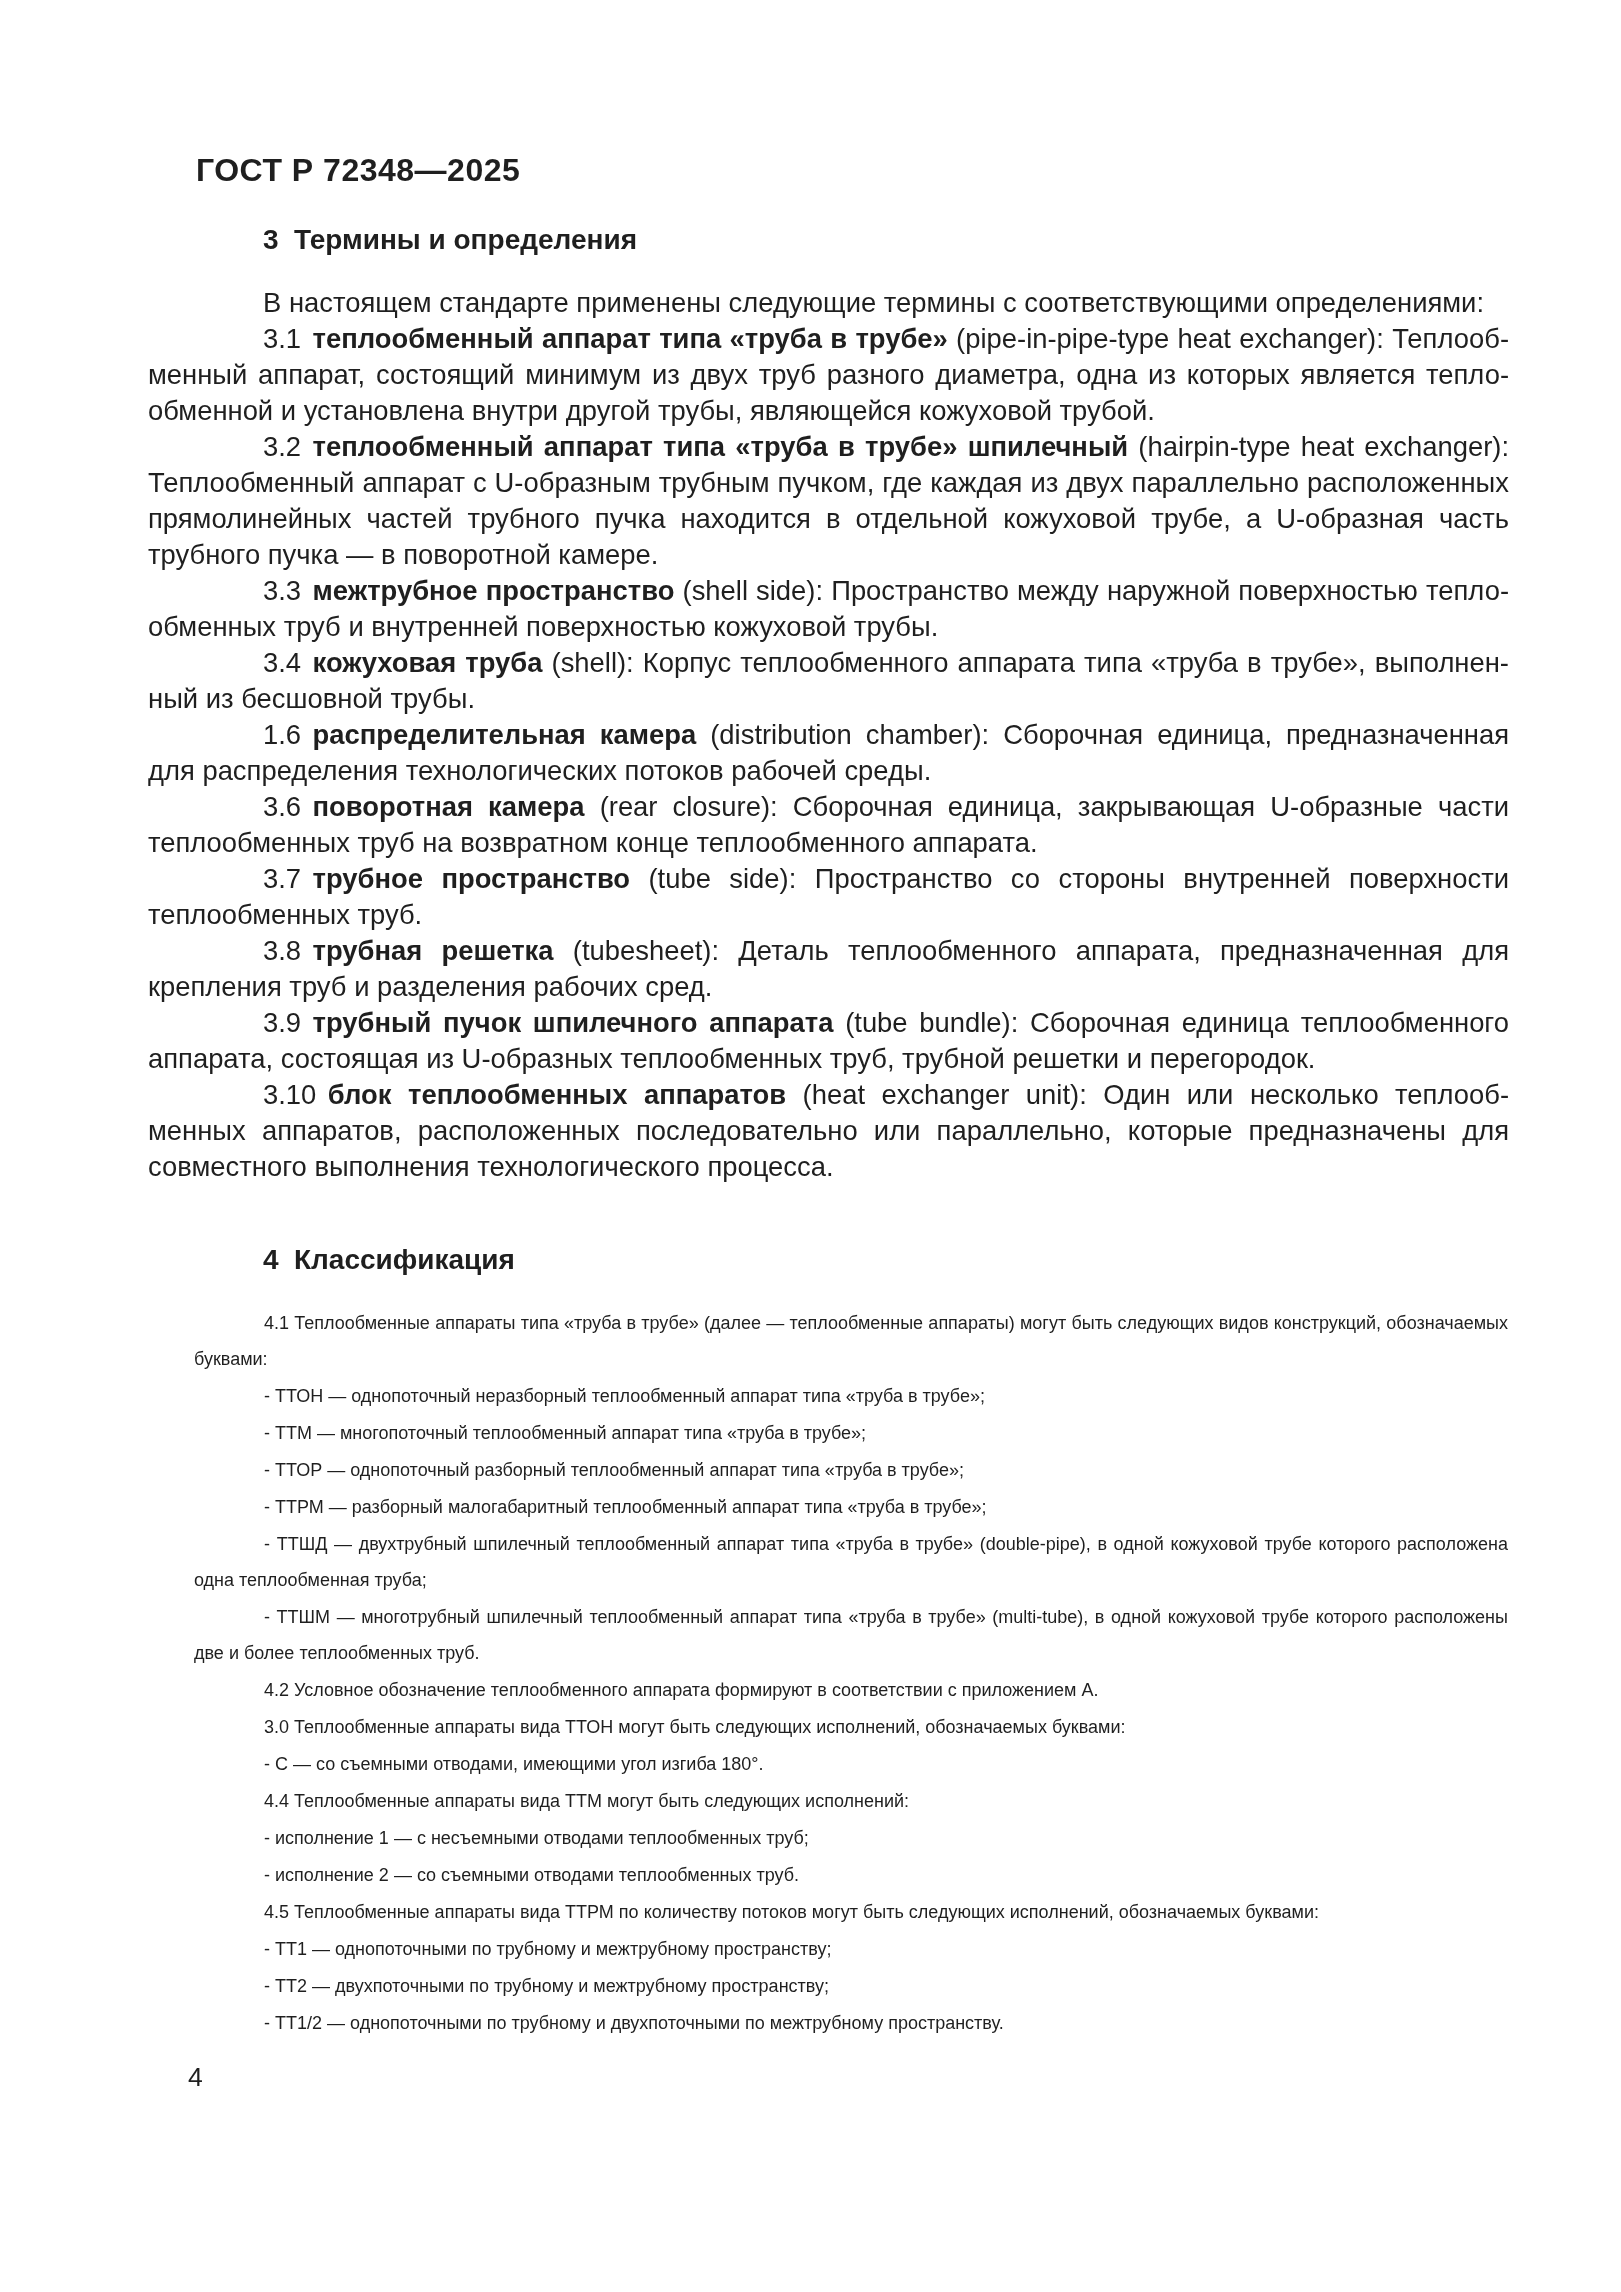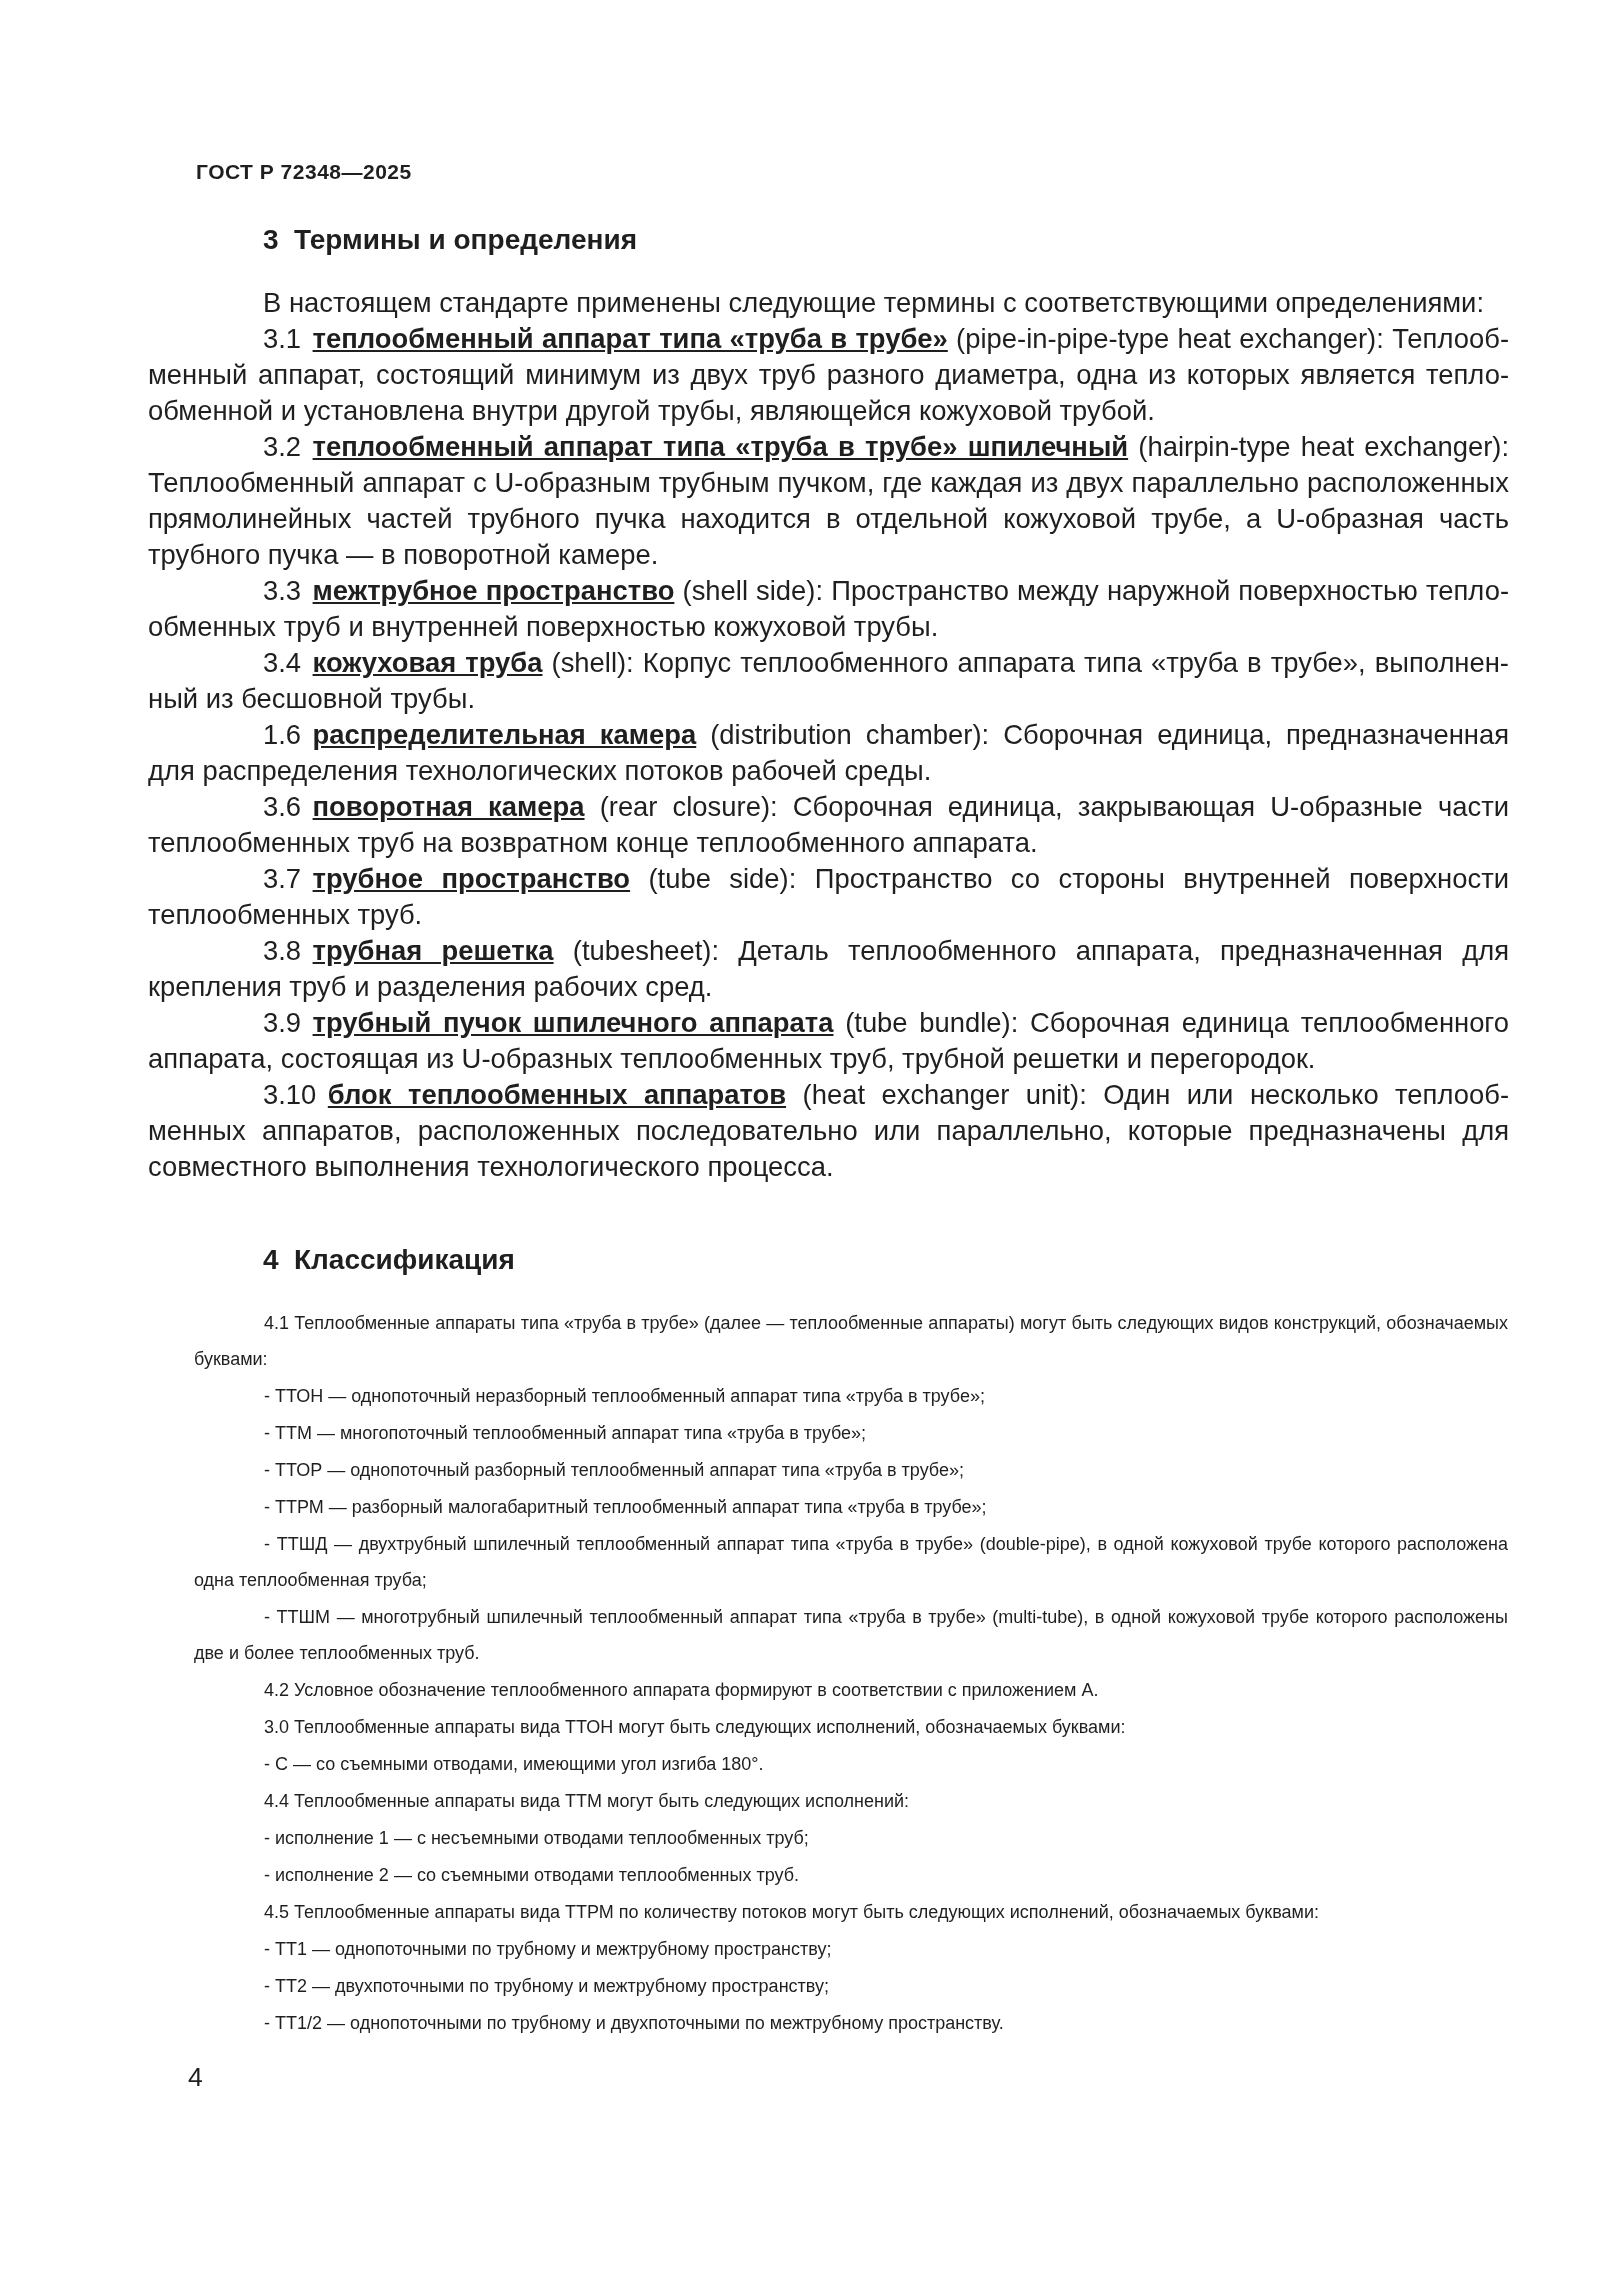--- a/index.html
+++ b/index.html
@@ -6,22 +6,22 @@
   body {
     width: 1621px; height: 2293px;
     background: #ffffff;
     position: relative;
     font-family: "Liberation Sans", sans-serif;
     color: #1f1f1f;
     -webkit-font-smoothing: antialiased;
   }
   .running-header {
     position: absolute;
-    left: 196px; top: 160px;
-    font-size: 21px; font-weight: bold;
+    left: 196px; top: 152px;
+    font-size: 32px; font-weight: bold;
     letter-spacing: 0.5px;
     white-space: nowrap;
   }
   .section { position: absolute; }
   .section-terms { left: 148px; top: 220px; width: 1361px; }
   .section-class { left: 193px; top: 1240px; width: 1316px; }
   .sec-heading {
     margin: 0;
     font-size: 28px; font-weight: bold;
     line-height: 39px;
@@ -38,21 +38,21 @@
     text-indent: 115px;
   }
   .para4 {
     margin: 1px;
     font-size: 18px;
     line-height: 36px;
     text-align: justify;
     text-indent: 70px;
   }
   .para .num { margin-right: 0.42em; }
-  .para b { font-weight: bold; text-decoration: underline; }
+  .para b { font-weight: bold; }
   .page-number {
     position: absolute;
     left: 188px; top: 2062px;
     font-size: 26.5px;
   }
 </style>
 </head>
 <body>
 
 <div class="running-header">ГОСТ Р 72348—2025</div>

